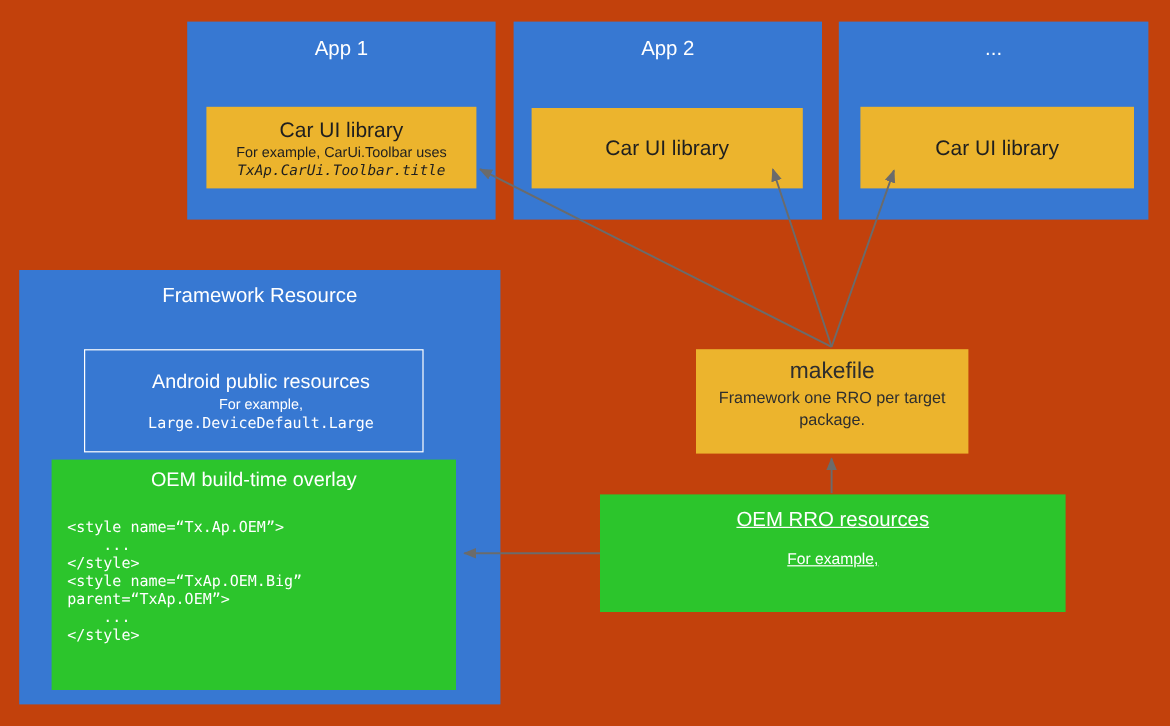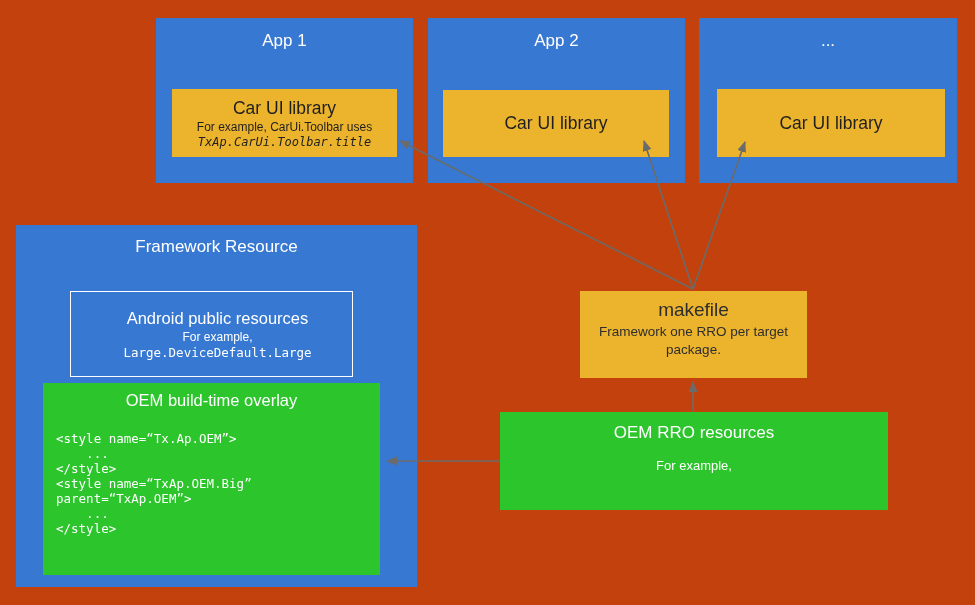--- a/index.html
+++ b/index.html
@@ -39,21 +39,21 @@
   #overlay{left:43px;top:383px;width:337px;height:192px;}
   #overlay .ov-title{text-align:center;margin-top:8px;font-size:16.5px;}
   #overlay .ov-code{margin:21px 0 0 13px;font-size:12.5px;line-height:15px;white-space:pre;}
 
   
   #makefile{left:580px;top:291px;width:227px;height:87px;text-align:center;color:#2e2e2e;}
   #makefile .mk-title{font-size:19px;margin-top:8px;}
   #makefile .mk-sub{font-size:13.5px;line-height:1.35;width:200px;margin:2px auto 0;}
 
   
-  #oemrro{left:500px;top:412px;width:388px;height:98px;text-align:center;}
+  #oemrro{left:500px;top:412px;width:388px;height:98px;text-align:center;text-decoration:underline;}
   #oemrro .rro-title{font-size:17px;margin-top:11px;}
   #oemrro .rro-label{font-size:13px;margin-top:15px;}
   #oemrro .rro-code{font-size:13px;margin-top:2px;}
 
   #arrows{position:absolute;left:0;top:0;width:975px;height:605px;pointer-events:none;}
   #arrows line{stroke:#6b6b6b;stroke-width:1.6;}
 </style>
 </head>
 <body>
 

